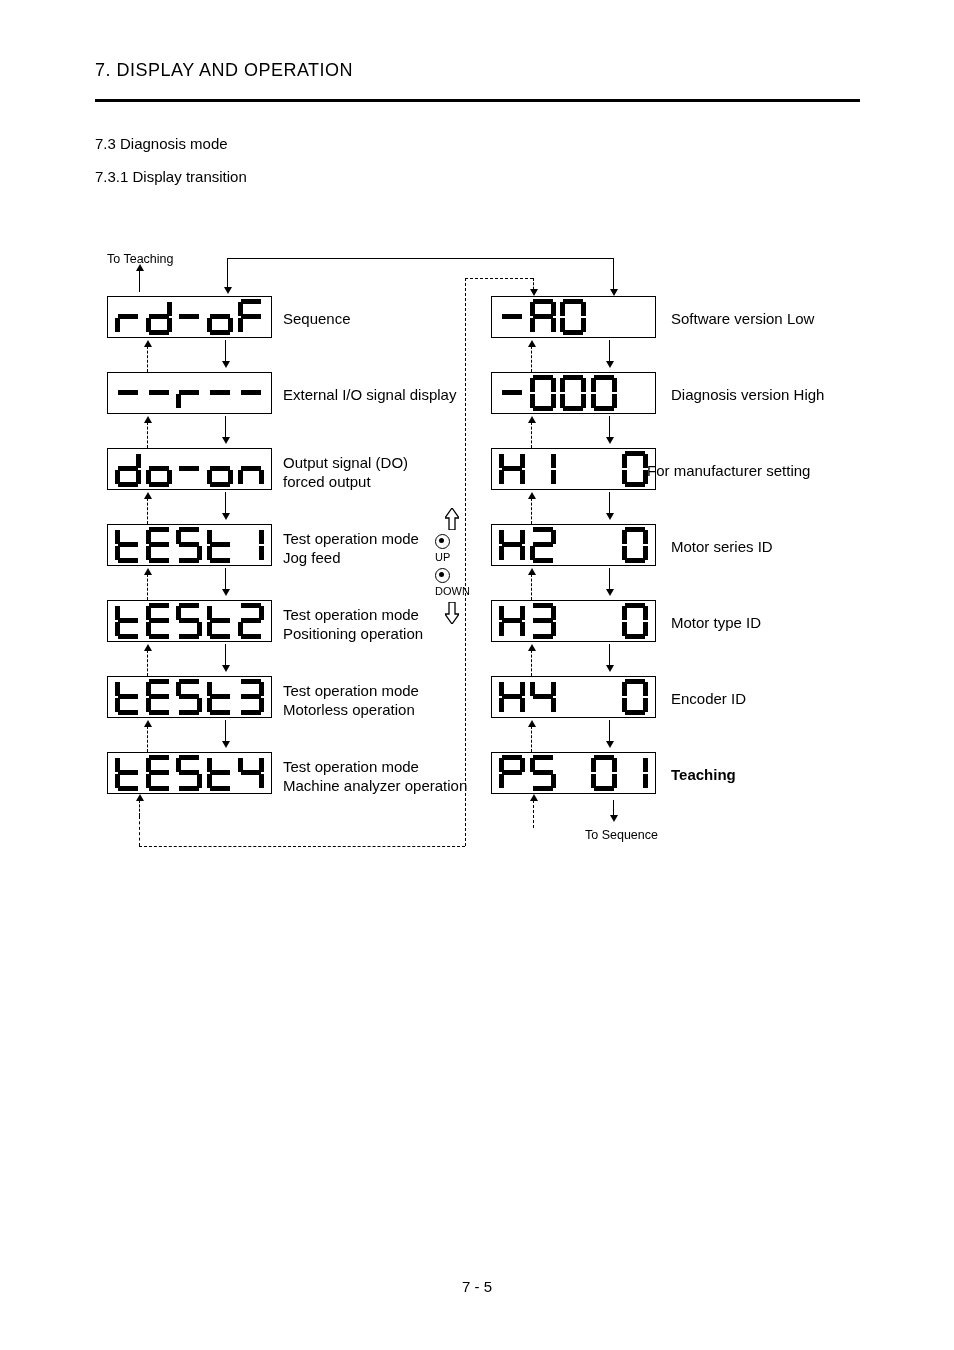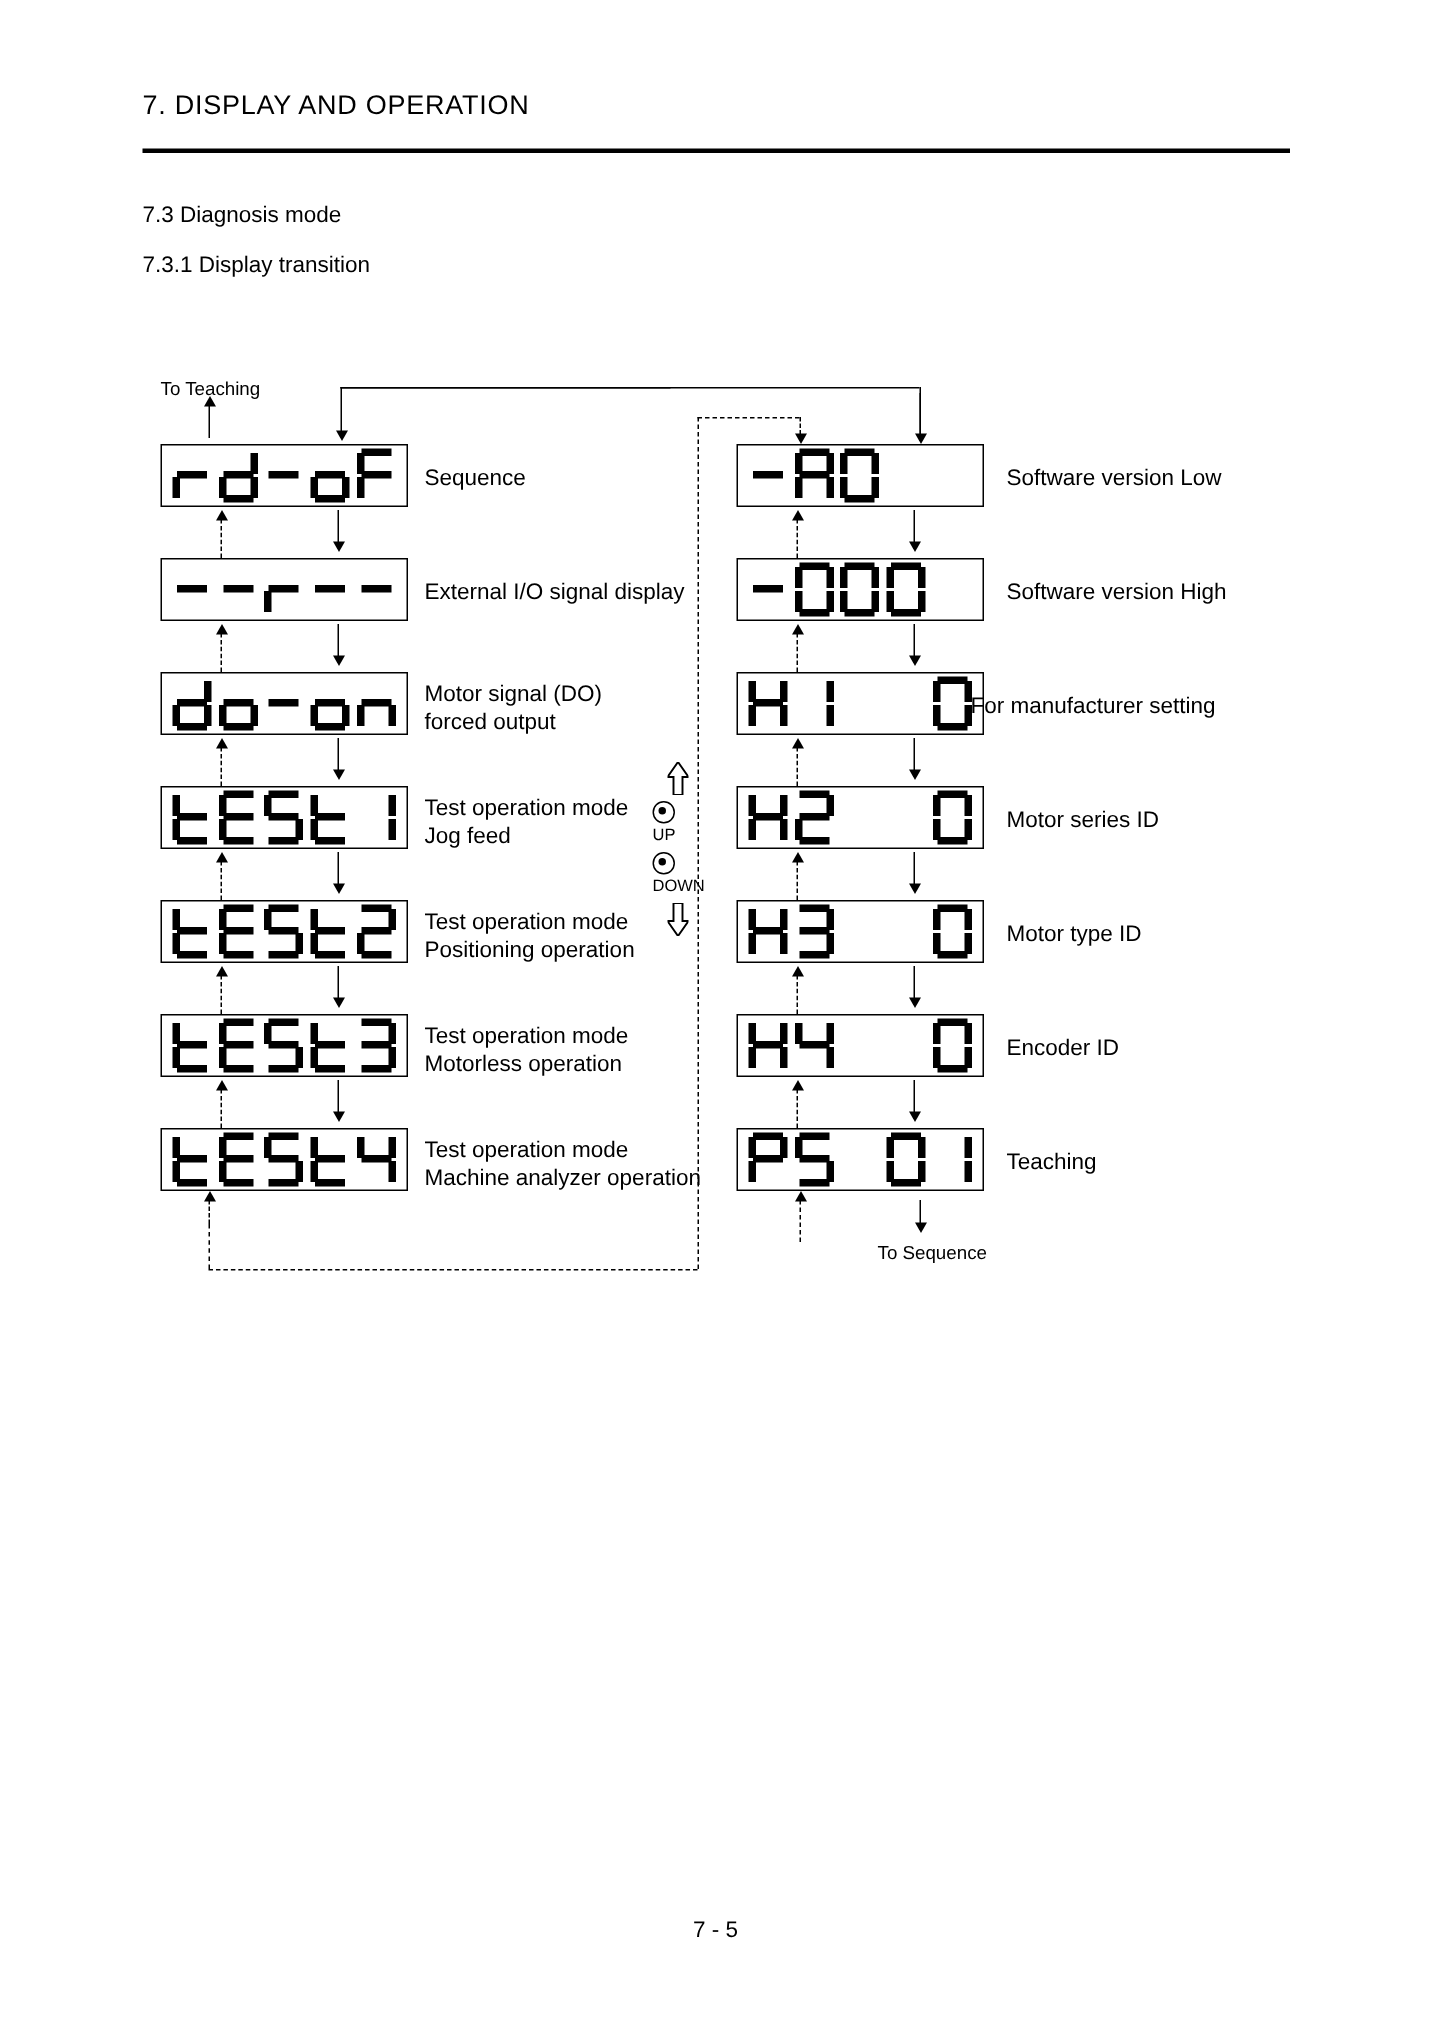--- a/index.html
+++ b/index.html
@@ -184,21 +184,21 @@
           <div class="seg sd"></div>
           <div class="seg se"></div>
           <div class="seg sg"></div>
         </div>
         <div class="digit">
           <div class="seg sc"></div>
           <div class="seg se"></div>
           <div class="seg sg"></div>
         </div>
       </div>
-      <div class="dlabel" style="left: 188px; top: 202px; white-space: pre;">Motor signal (DO)
+      <div class="dlabel" style="left: 188px; top: 202px; white-space: pre;">Output signal (DO)
 forced output</div>
       <div class="flow" style="left: 12px; top: 238px;">
         <div class="up"></div>
         <div class="down"></div>
       </div>
       <div class="disp" style="left: 12px; top: 272px;">
         <div class="digit">
           <div class="seg sd"></div>
           <div class="seg se"></div>
           <div class="seg sf"></div>
@@ -404,21 +404,21 @@
         <div class="digit">
           <div class="seg sa"></div>
           <div class="seg sb"></div>
           <div class="seg sc"></div>
           <div class="seg sd"></div>
           <div class="seg se"></div>
           <div class="seg sf"></div>
         </div>
         <div class="digit"></div>
       </div>
-      <div class="dlabel" style="left: 576px; top: 134px; white-space: pre;">Software version High</div>
+      <div class="dlabel" style="left: 576px; top: 134px; white-space: pre;">Diagnosis version High</div>
       <div class="flow" style="left: 396px; top: 162px;">
         <div class="up"></div>
         <div class="down"></div>
       </div>
       <div class="disp" style="left: 396px; top: 196px;">
         <div class="digit">
           <div class="seg sb"></div>
           <div class="seg sc"></div>
           <div class="seg se"></div>
           <div class="seg sf"></div>
@@ -558,21 +558,21 @@
           <div class="seg sc"></div>
           <div class="seg sd"></div>
           <div class="seg se"></div>
           <div class="seg sf"></div>
         </div>
         <div class="digit">
           <div class="seg sb"></div>
           <div class="seg sc"></div>
         </div>
       </div>
-      <div class="dlabel" style="left: 576px; top: 514px; white-space: pre;">Teaching</div>
+      <div class="dlabel" style="left: 576px; top: 514px; white-space: pre; font-weight: bold;">Teaching</div>
       <div class="stub arrowD" style="left: 518px; top: 10px; height: 32px;"></div>
       <div class="stub arrowU" style="left: 438px; top: 548px; height: 0px;"></div>
       <div class="stub arrowU" style="left: 44px; top: 548px; height: 16px; border-left-style: dashed;"></div>
     </div>
 
 <div class="pagen">7 -  5</div>
 
 </div>
 
 </body></html>

